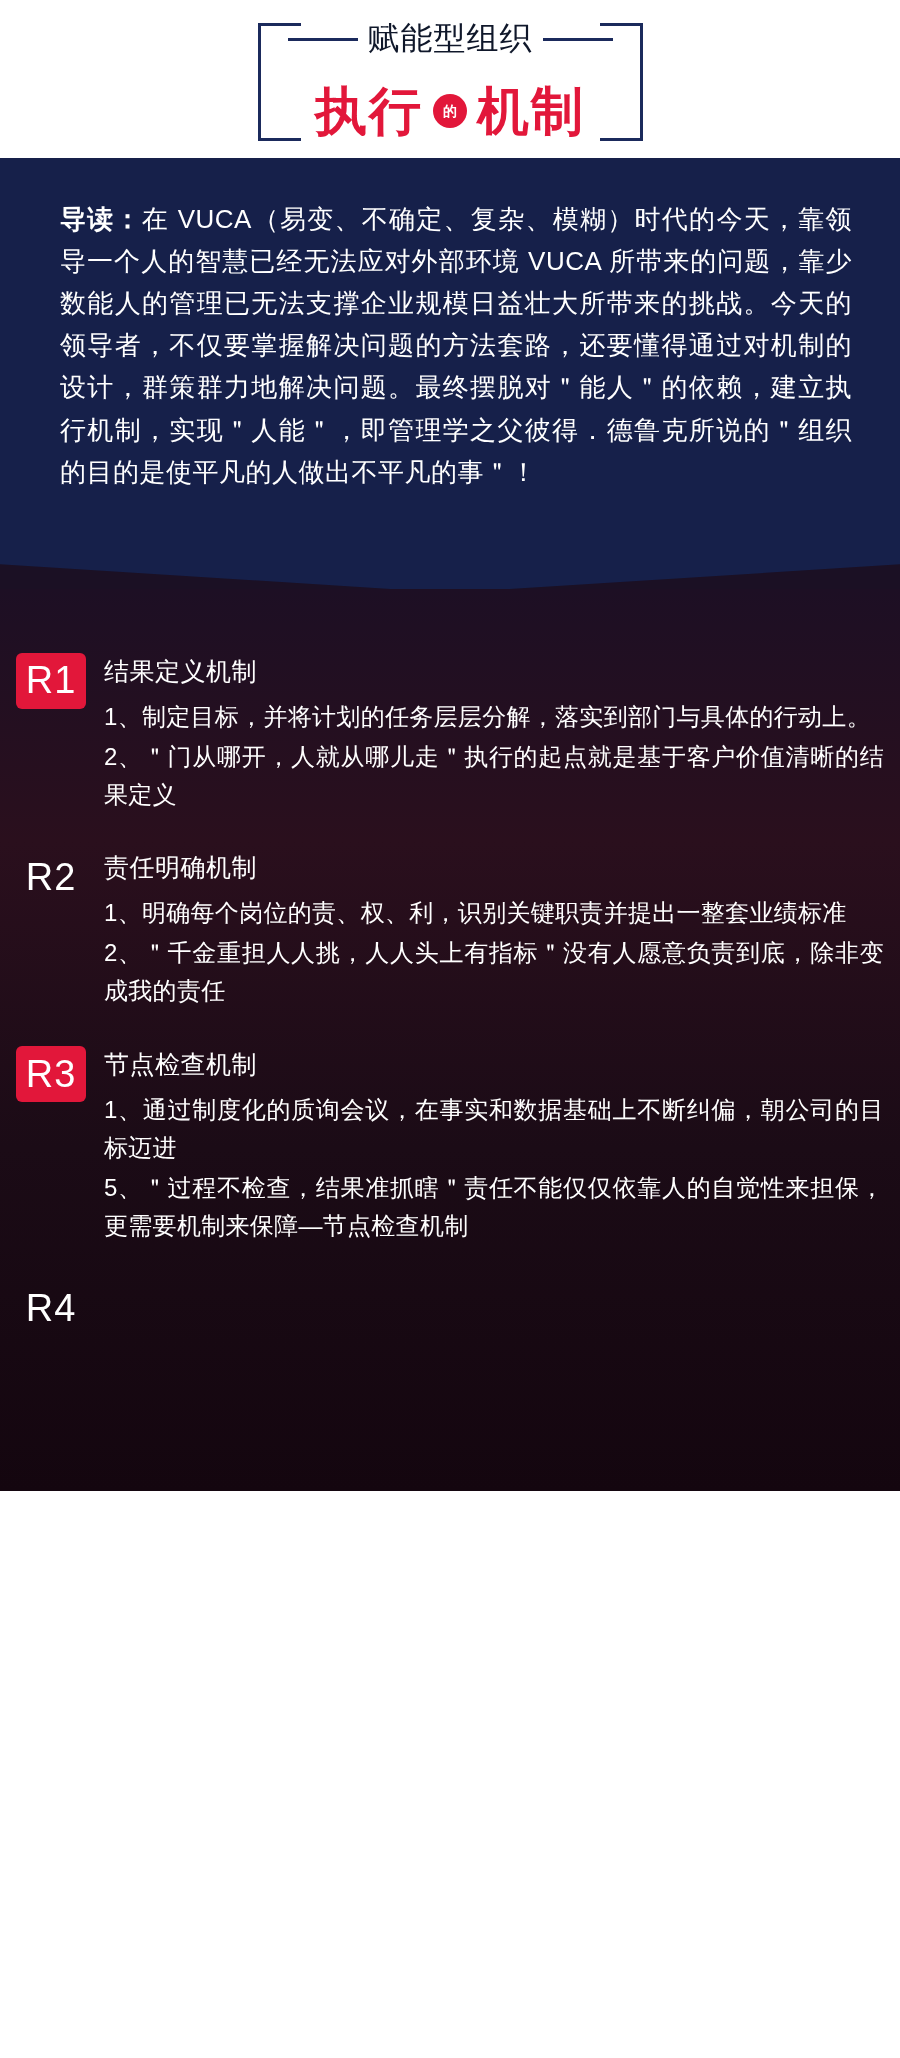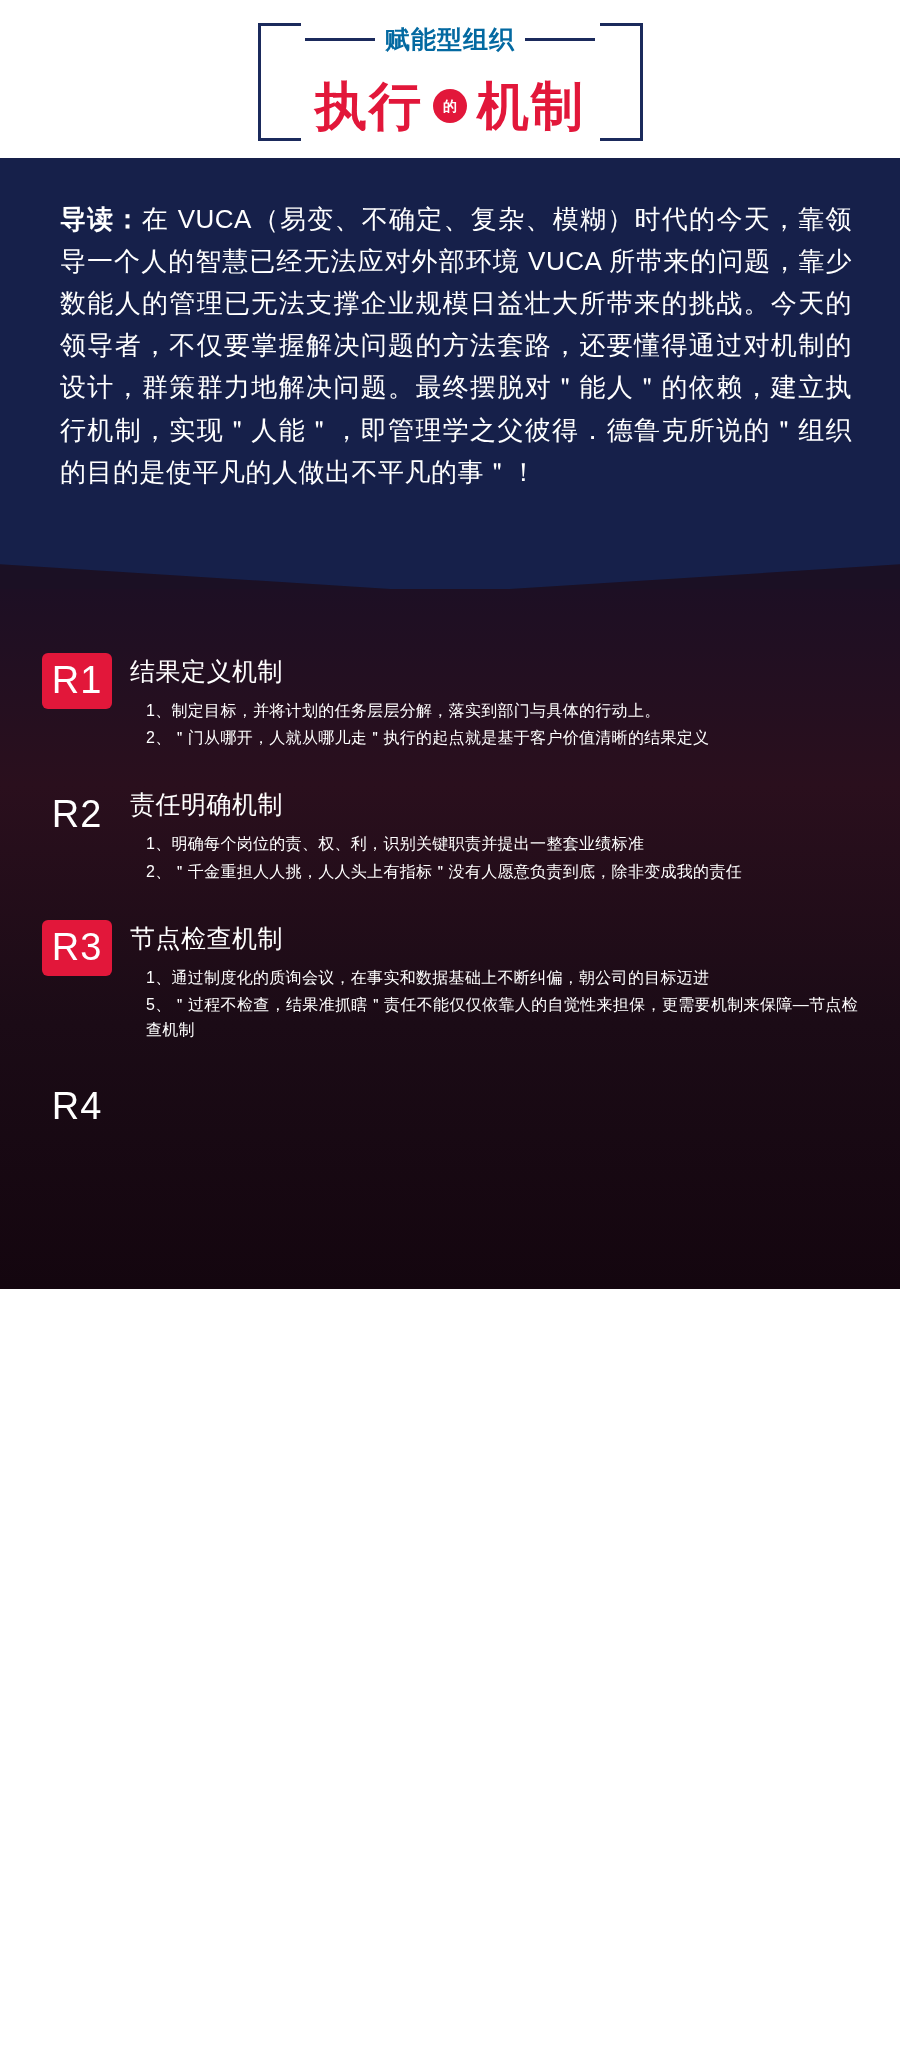--- a/index.html
+++ b/index.html
@@ -55,23 +55,23 @@
     justify-content: center;
     margin-top: -4px;
   }
   .kicker-row .rule {
     flex: 1 1 auto;
     height: 3px;
     background: #1b2a5c;
     max-width: 70px;
   }
   .kicker {
-    font-size: 25px;
-    font-weight: bold;
-    color: #0369a1;
+    font-size: 32px;
+    font-weight: normal;
+    color: #0f172a;
     letter-spacing: 1px;
     padding: 0 10px;
     white-space: nowrap;
   }
   .main-title {
     display: flex;
     align-items: center;
     justify-content: center;
     gap: 10px;
     margin-top: 24px;
@@ -133,21 +133,21 @@
     background: #1b1024;
     clip-path: polygon(0 0, 50% 38px, 100% 0, 100% 100%, 0 100%);
   }
 
   
   .body-wrap {
     background: linear-gradient(180deg, #1d0f24 0%, #2a0f1d 28%, #1b0b16 62%, #14060f 100%);
     padding: 64px 0 120px 0;
   }
   .rules {
-    padding: 0 42px;
+    padding: 0 16px;
   }
   .rule-item {
     display: flex;
     gap: 18px;
     margin-bottom: 34px;
   }
   .badge {
     flex: 0 0 auto;
     width: 70px;
     height: 56px;
@@ -169,27 +169,26 @@
   }
   .rule-body { flex: 1 1 auto; padding-top: 2px; }
   .rule-title {
     font-size: 25px;
     font-weight: normal;
     color: #ffffff;
     margin-bottom: 10px;
     letter-spacing: 0.5px;
   }
   .rule-line {
-    font-size: 16px;
+    font-size: 24px;
     line-height: 1.58;
     color: #ffffff;
     letter-spacing: 0.3px;
     text-align: justify;
     margin-bottom: 2px;
-    margin-left: 16px;
   }
 </style>
 </head>
 <body>
 
 <div class="page">
 
   <div class="header">
     <div class="title-frame">
       <div class="kicker-row">

